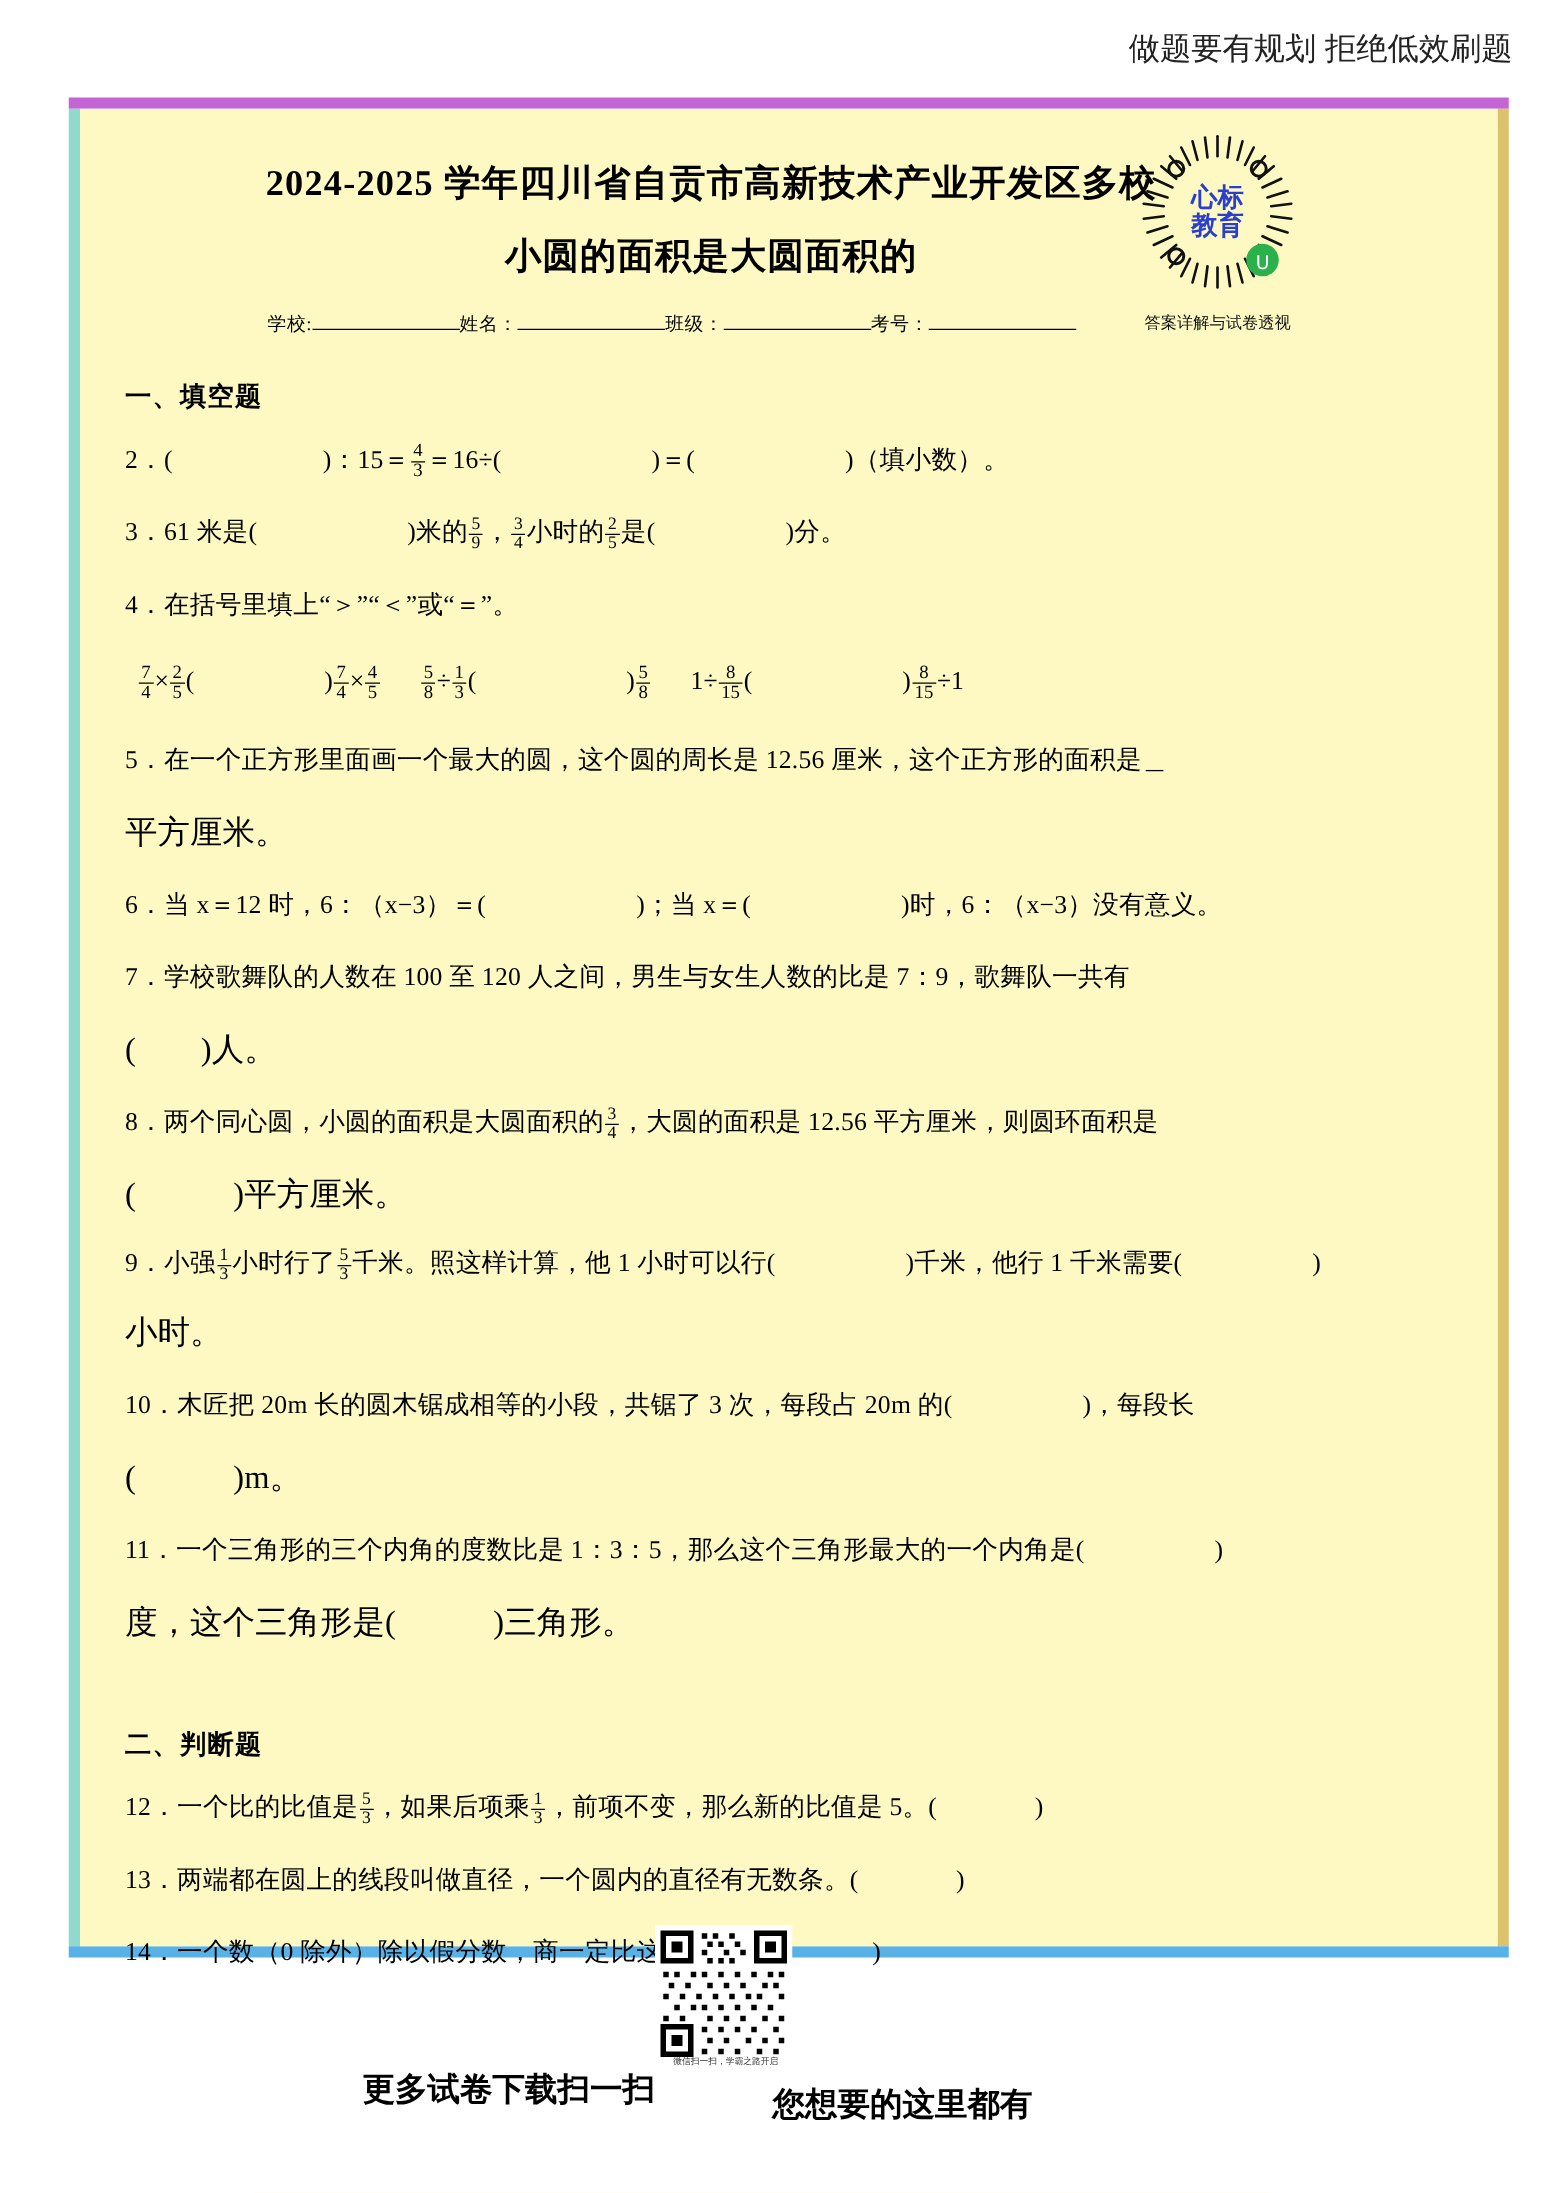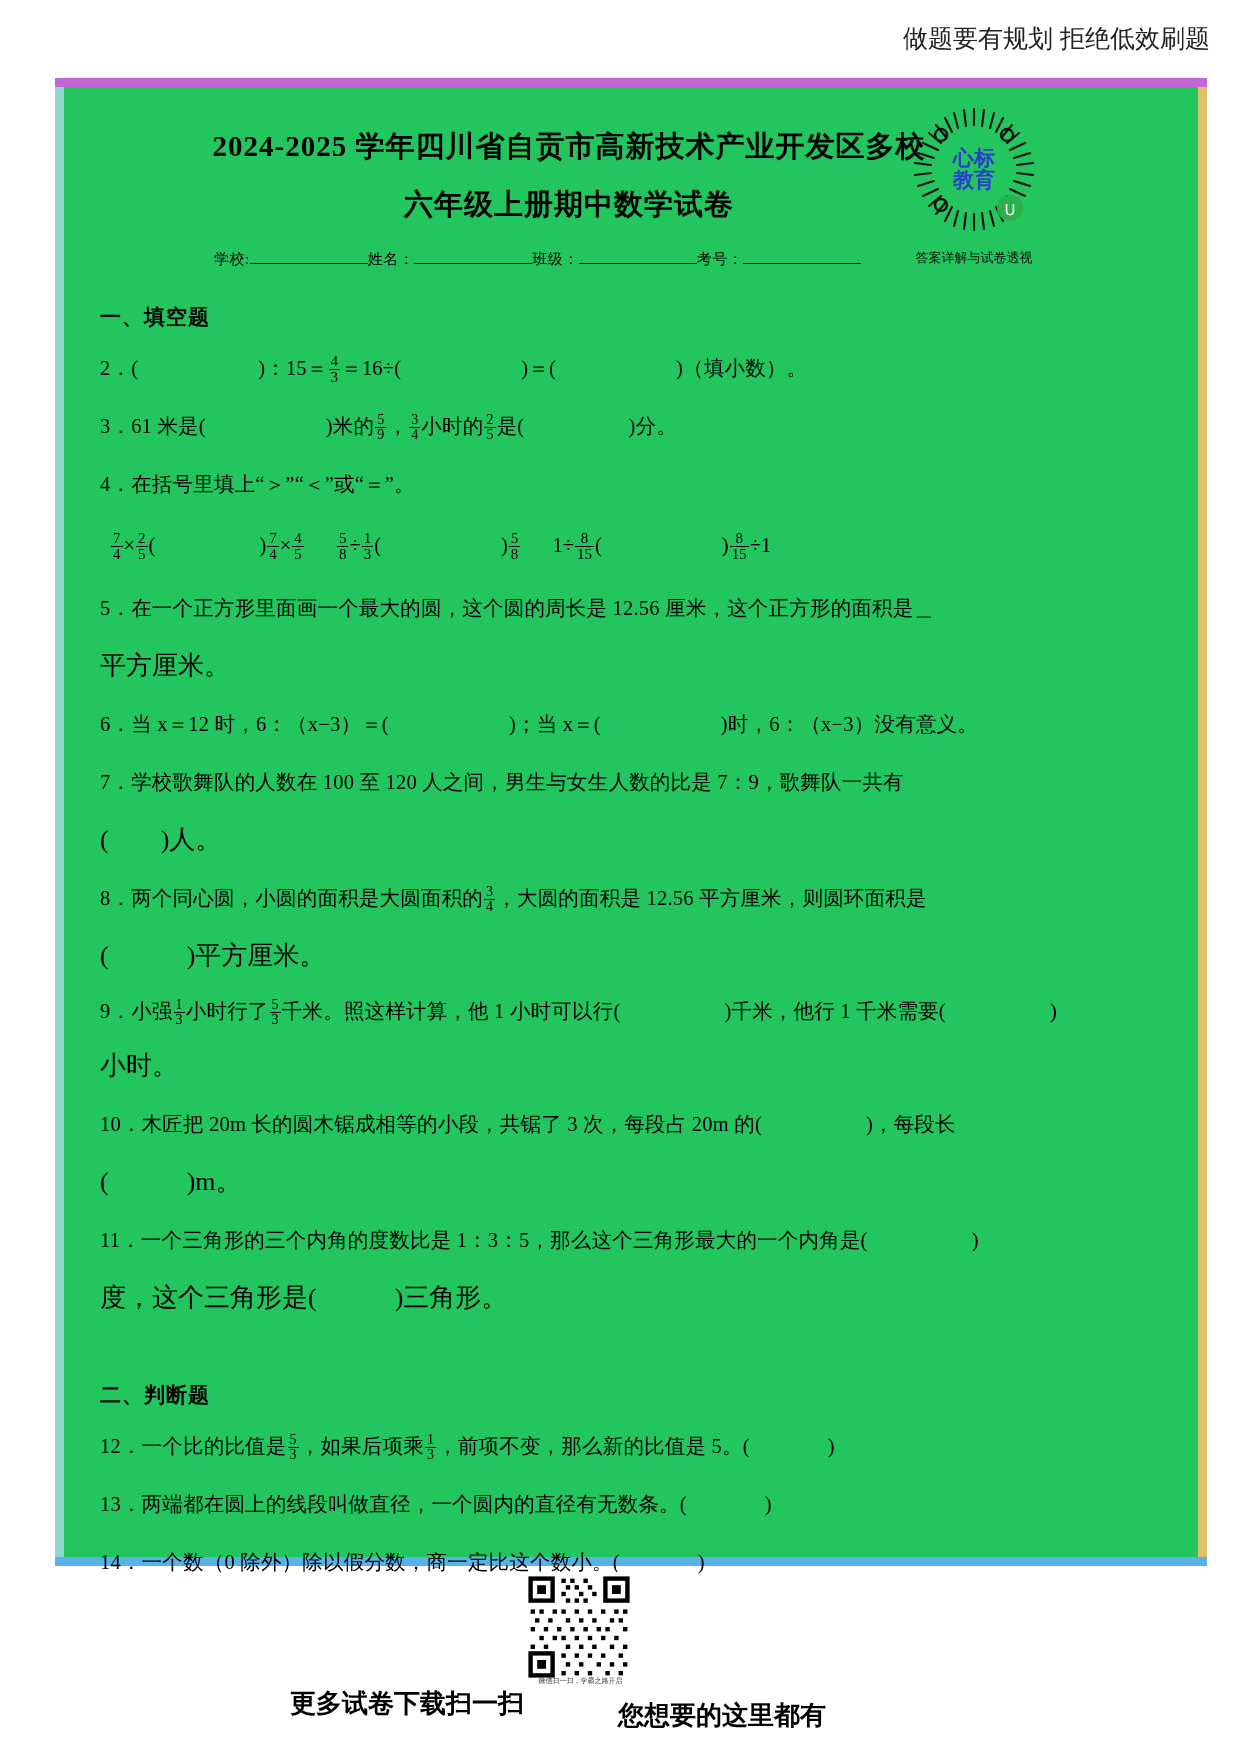--- a/index.html
+++ b/index.html
@@ -72,21 +72,21 @@
   #bar-bottom {
     position: absolute; left: 55px; top: 1557px;
     width: 1152px; height: 9px;
     background: #58b2e8;
   }
 
   
   #sheet {
     position: absolute; left: 64px; top: 87px;
     width: 1134px; height: 1470px;
-    background: #22c55e;
+    background: #fef9c3;
   }
 
   
   .title-line {
     text-align: center;
     font-family: "Liberation Serif", serif;
     font-weight: bold;
     font-size: 29px;
     letter-spacing: 1px;
     color: #000;
@@ -176,21 +176,21 @@
     line-height: 52px;
     white-space: nowrap;
     margin: 4px 0 14px 0;
     padding-left: 10px;
   }
 
   .sec-gap { height: 48px; }
 
   
   #footer {
-    position: absolute; left: 0; top: 1572px;
+    position: absolute; left: 0; top: 1540px;
     width: 992px; height: 182px;
   }
   #footqr {
     position: absolute; left: 524px; top: 0px;
     width: 110px; height: 110px;
   }
   #footqr-cap {
     position: absolute; left: 508px; top: 104px;
     width: 145px; text-align: center;
     font-family: "Liberation Sans", sans-serif;
@@ -221,21 +221,21 @@
 </div>
 
 <div id="bar-top"></div>
 <div id="bar-left"></div>
 <div id="bar-right"></div>
 <div id="bar-bottom"></div>
 
 <div id="sheet">
 
   <div id="title1" class="title-line">2024-2025 学年四川省自贡市高新技术产业开发区多校</div>
-  <div id="title2" class="title-line">六年级上册期中数学试卷</div>
+  <div id="title2" class="title-line">小圆的面积是大圆面积的</div>
 
   <div id="idline">
     <span>学校:</span><span class="u" style="width:118px"></span><span>姓名：</span><span class="u" style="width:118px"></span><span>班级：</span><span class="u" style="width:118px"></span><span>考号：</span><span class="u" style="width:118px"></span>
   </div>
 
   <svg id="qrbox" viewBox="0 0 130 130">
     <g stroke="#111" stroke-width="2.1" stroke-linecap="round">
       <line x1="65" y1="4" x2="65" y2="20"></line>
         <line x1="55" y1="5" x2="57" y2="21"></line>
       <line x1="75" y1="5" x2="73" y2="21"></line>

